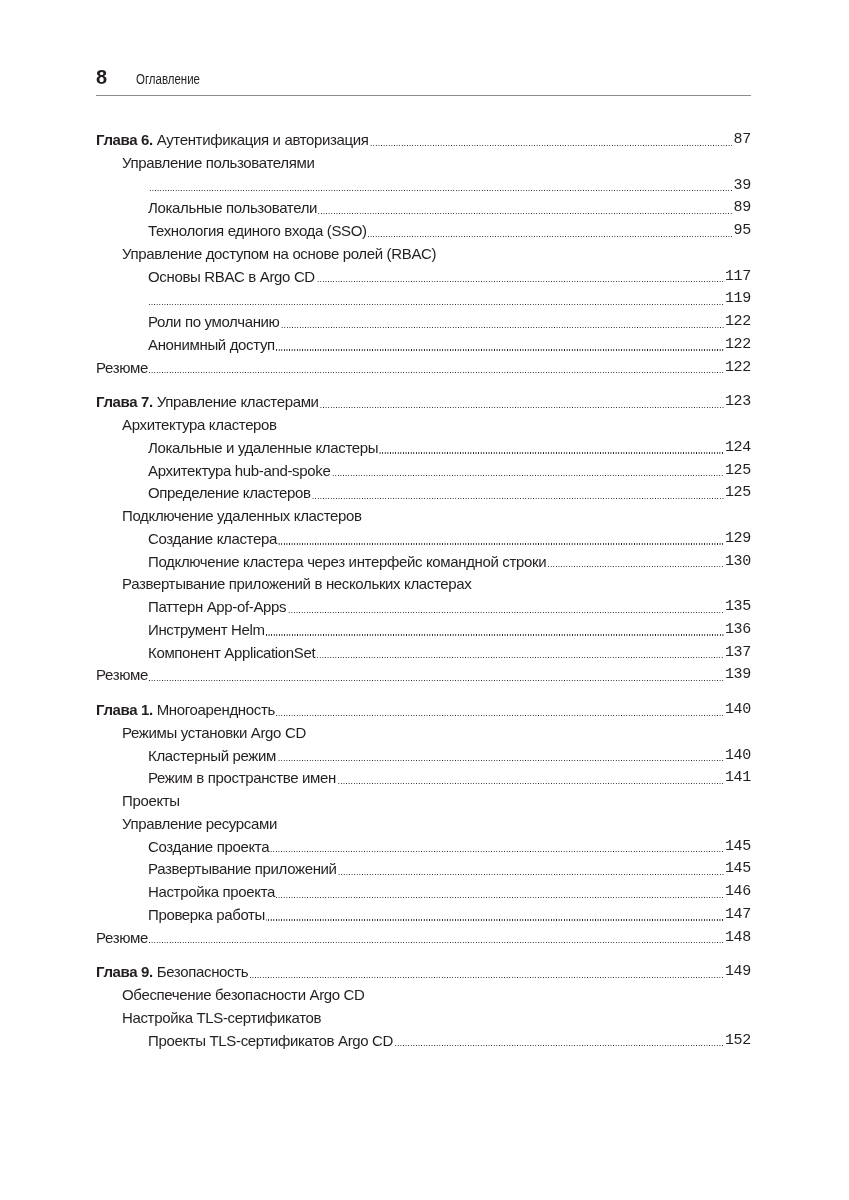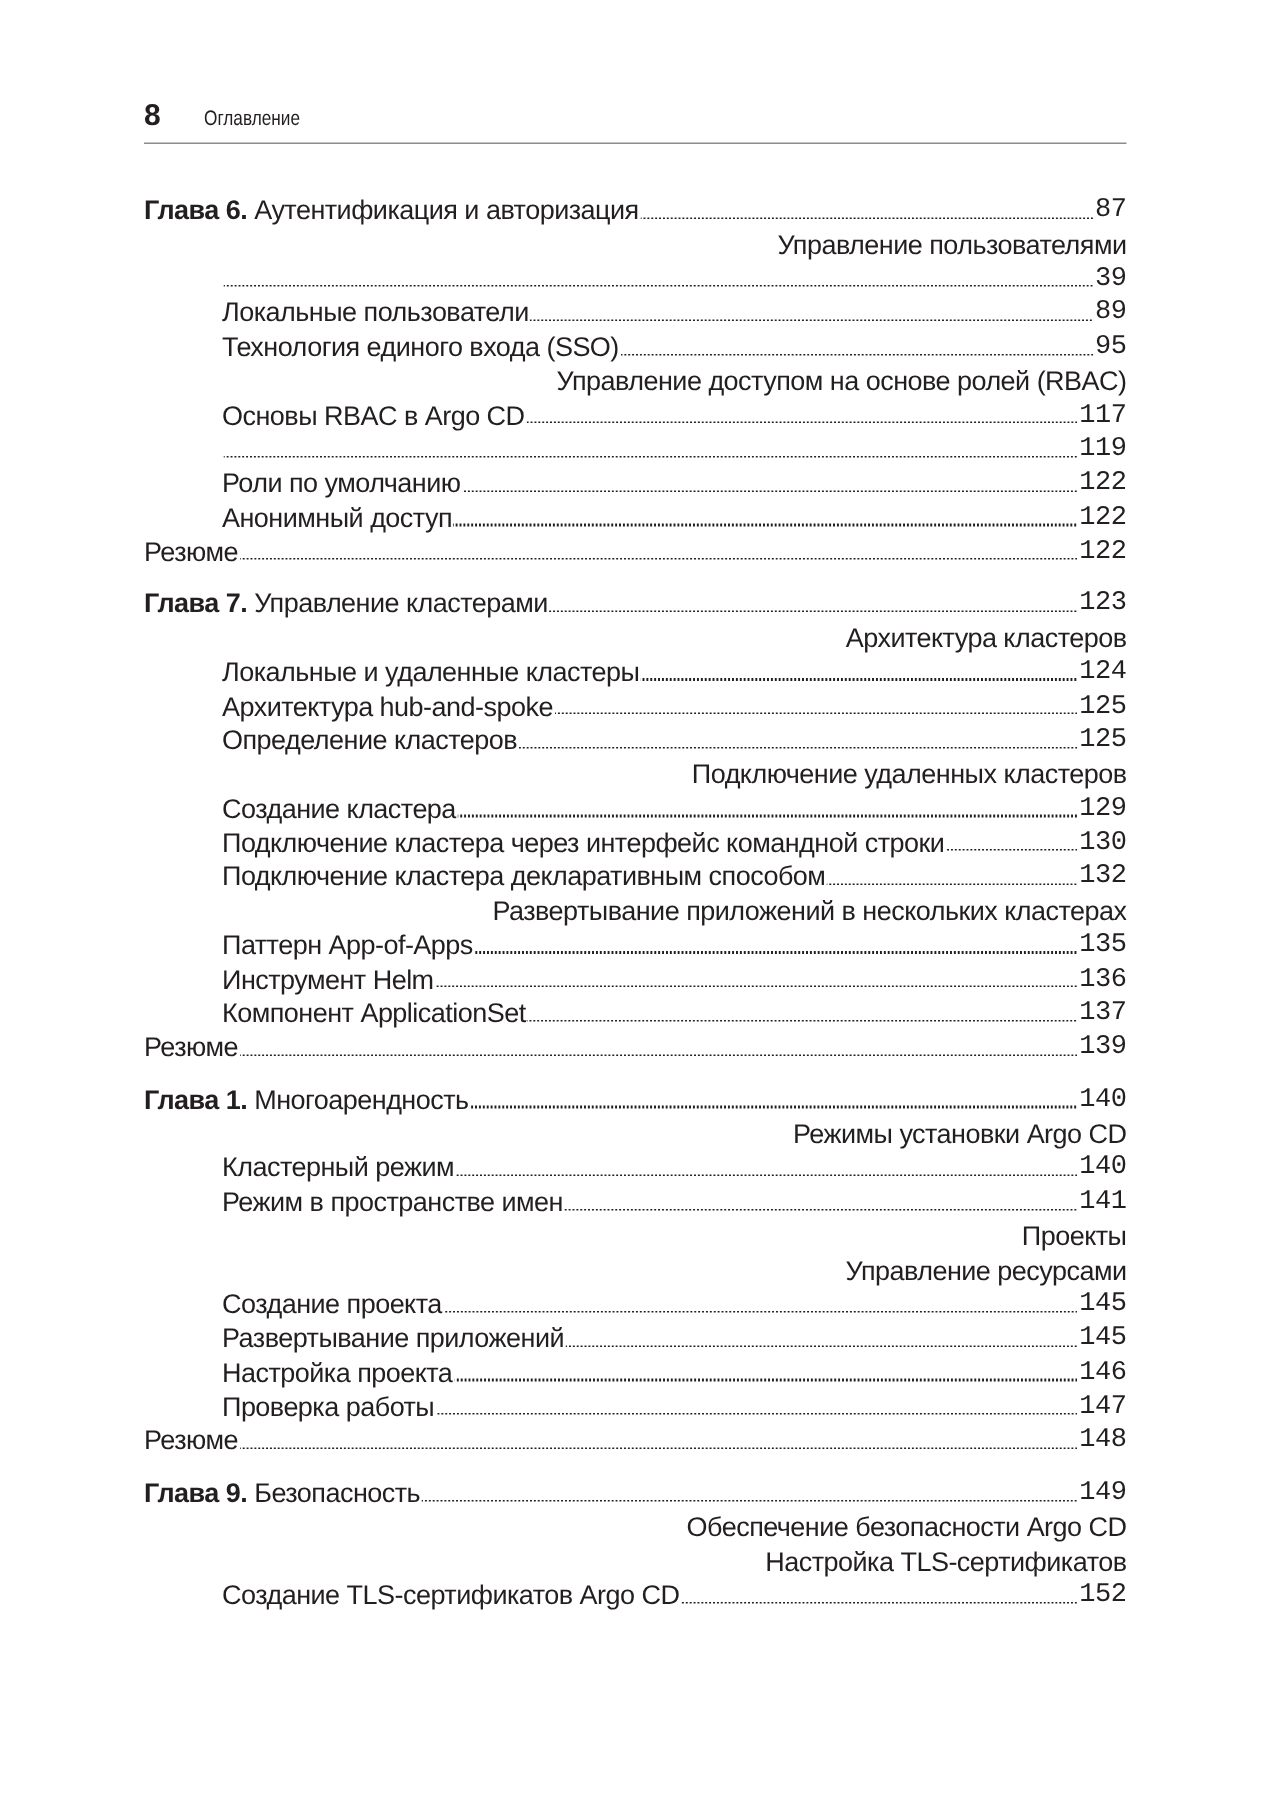--- a/index.html
+++ b/index.html
@@ -48,23 +48,23 @@
       position: absolute;
       left: 96px;
       top: 129px;
       width: 655px;
     }
     .toc-group {
       margin-bottom: 12px;
     }
     .toc-line {
       display: flex;
-      align-items: flex-end;
+      align-items: flex-start;
       height: 22.75px;
-      font-size: 18px;
+      font-size: 15px;
       line-height: 22.75px;
       white-space: nowrap;
       overflow: hidden;
     }
     .toc-line.lvl0 { padding-left: 0; }
     .toc-line.lvl1 { padding-left: 26px; flex-direction: column; }
     .toc-line.lvl2 { padding-left: 52px; }
     .toc-text {
       flex: 0 0 auto;
       letter-spacing: -0.35px;
@@ -198,25 +198,20 @@
       <div class="toc-line lvl2">
         <span class="toc-text">Создание кластера</span>
         <span class="leader"></span>
         <span class="toc-page">129</span>
       </div>
       <div class="toc-line lvl2">
         <span class="toc-text">Подключение кластера через интерфейс командной строки</span>
         <span class="leader"></span>
         <span class="toc-page">130</span>
       </div>
-      <div class="toc-line lvl2">
-        <span class="toc-text">Подключение кластера декларативным способом</span>
-        <span class="leader"></span>
-        <span class="toc-page">132</span>
-      </div>
       <div class="toc-line lvl1">
         <span class="toc-text">Развертывание приложений в нескольких кластерах</span>
         <span class="leader"></span>
         <span class="toc-page">135</span>
       </div>
       <div class="toc-line lvl2">
         <span class="toc-text">Паттерн App-of-Apps</span>
         <span class="leader"></span>
         <span class="toc-page">135</span>
       </div>
@@ -303,18 +298,18 @@
         <span class="toc-text">Обеспечение безопасности Argo CD</span>
         <span class="leader"></span>
         <span class="toc-page">149</span>
       </div>
       <div class="toc-line lvl1">
         <span class="toc-text">Настройка TLS-сертификатов</span>
         <span class="leader"></span>
         <span class="toc-page">152</span>
       </div>
       <div class="toc-line lvl2">
-        <span class="toc-text">Создание TLS-сертификатов Argo CD</span>
+        <span class="toc-text">Проекты TLS-сертификатов Argo CD</span>
         <span class="leader"></span>
         <span class="toc-page">152</span>
       </div>
     </div>
   </div>
 
 </body></html>

